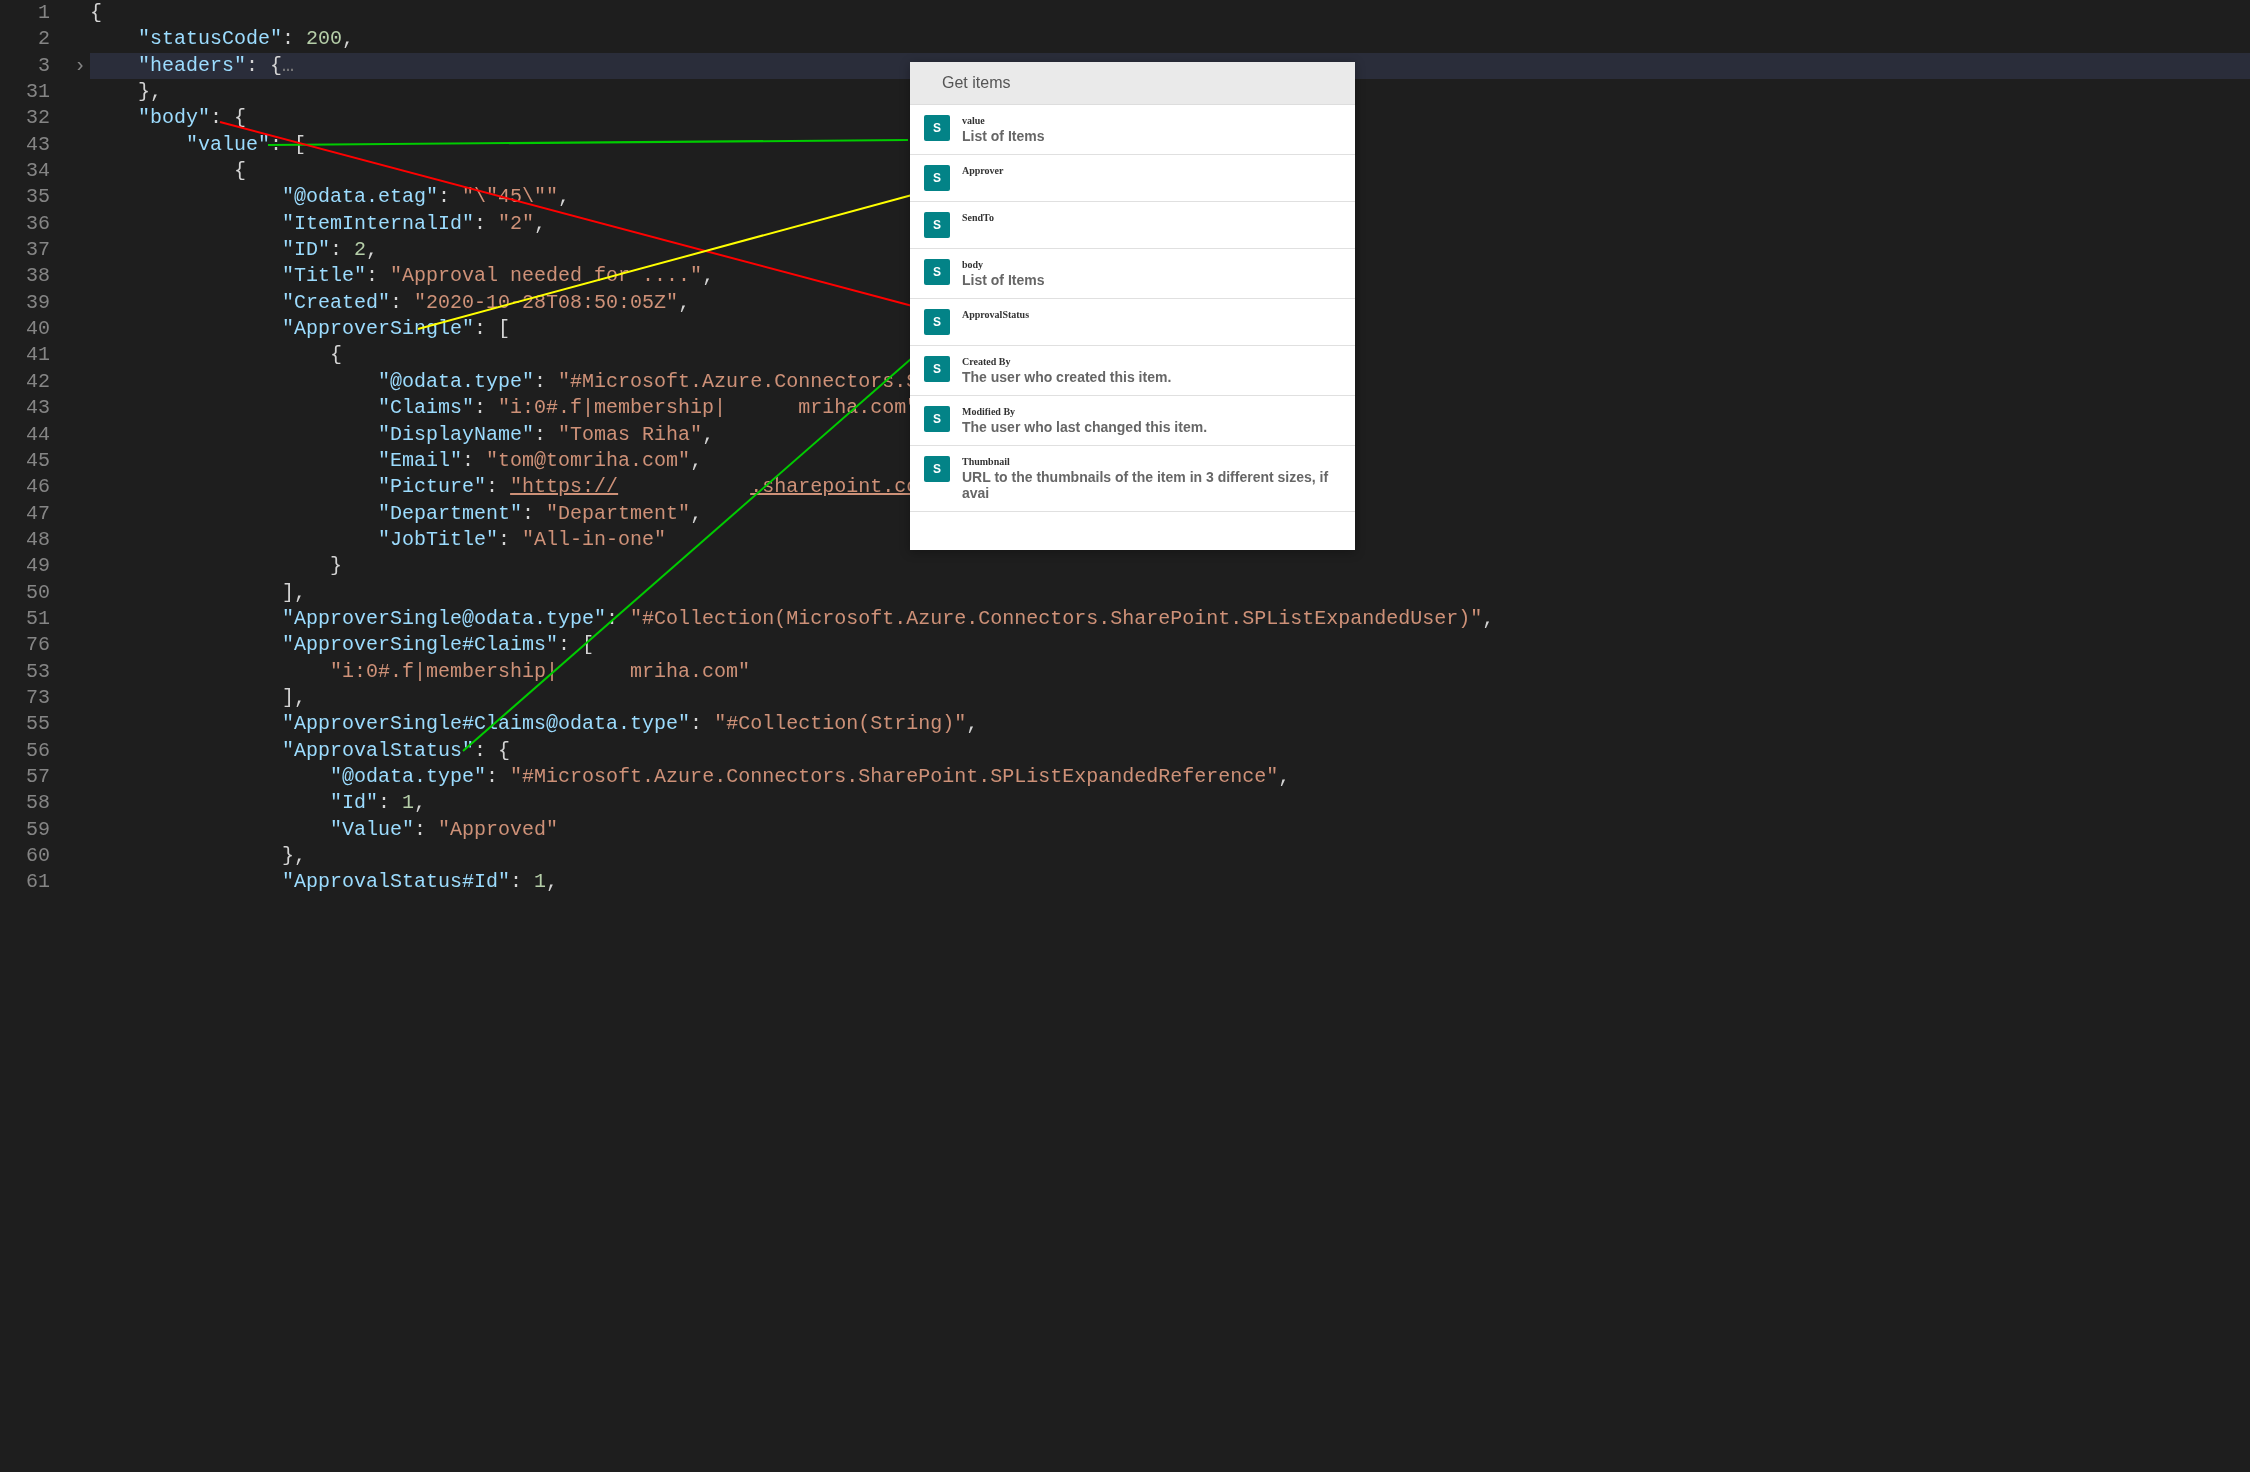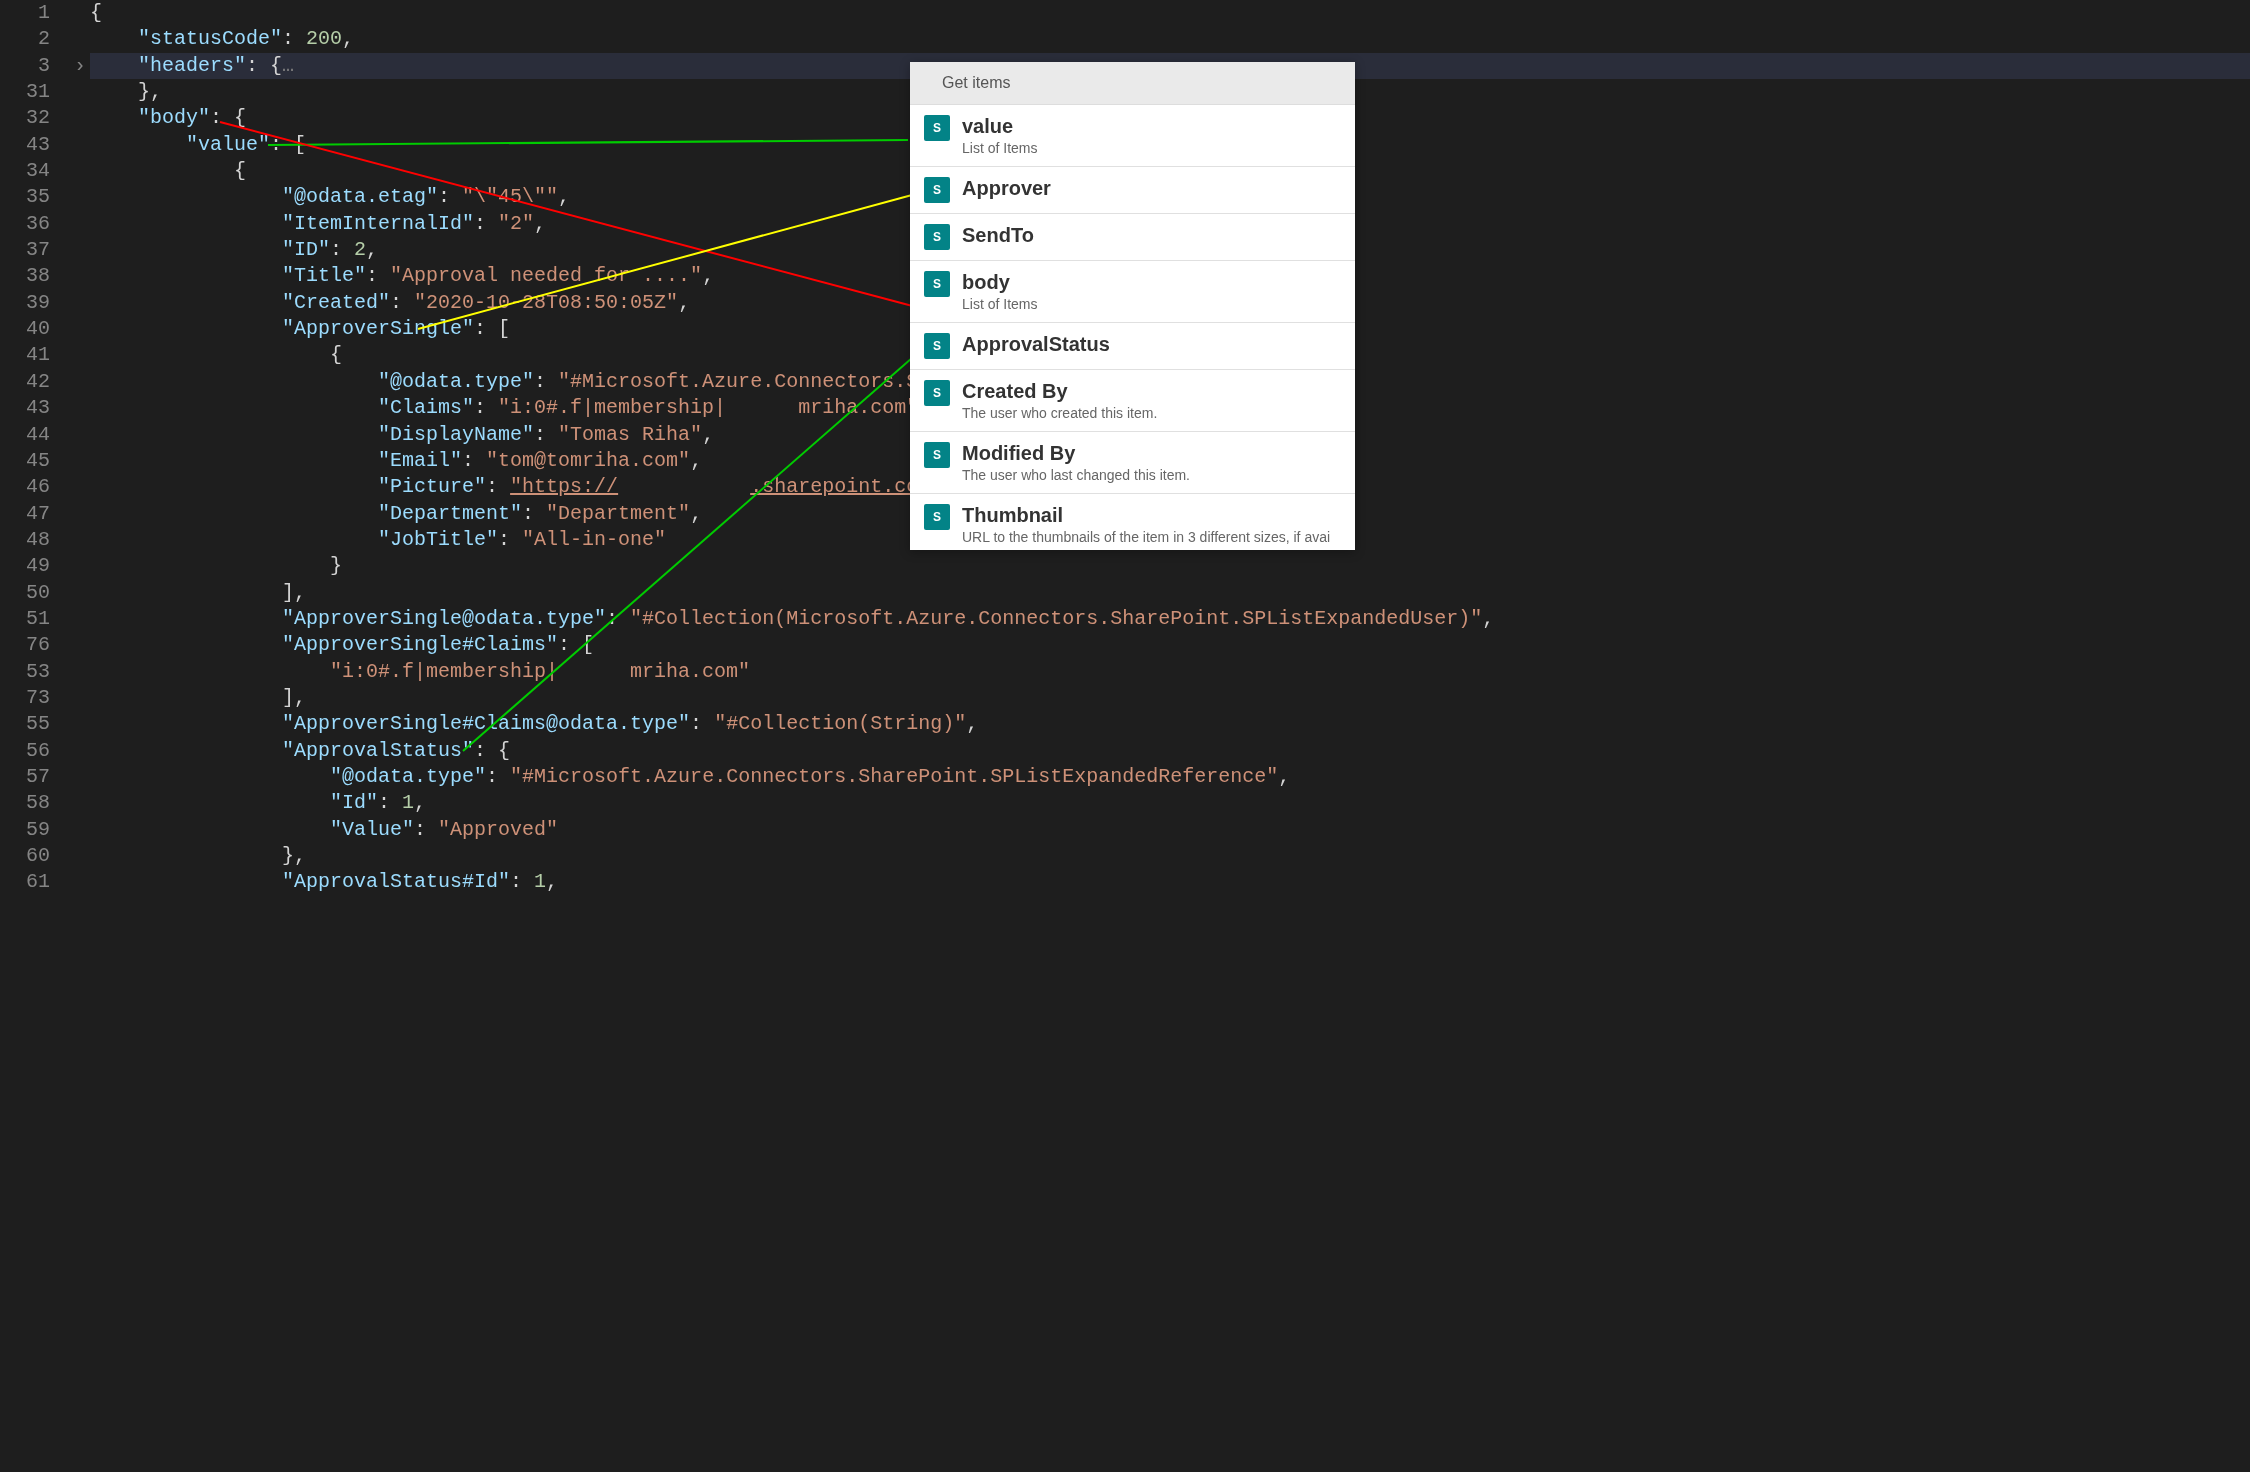--- a/index.html
+++ b/index.html
@@ -93,22 +93,22 @@
   display: flex;
   align-items: center;
   justify-content: center;
   font-size: 12px;
   font-weight: bold;
   margin-right: 12px;
   flex-shrink: 0;
   border-radius: 2px;
 }
 .panel-text { color: #222; }
-.panel-title { font-weight: bold; font-size: 20px; color: #333; }
-.panel-sub { font-size: 14px; color: #666; margin-top: 2px; }
+.panel-title { font-weight: bold; font-size: 10px; color: #333; font-family: Liberation Serif, serif; }
+.panel-sub { font-size: 14px; color: #666; margin-top: 2px; font-weight: bold; }
 
 
 .lines-overlay {
   position: absolute;
   top: 0;
   left: 0;
   pointer-events: none;
 }
 </style>
 </head>

